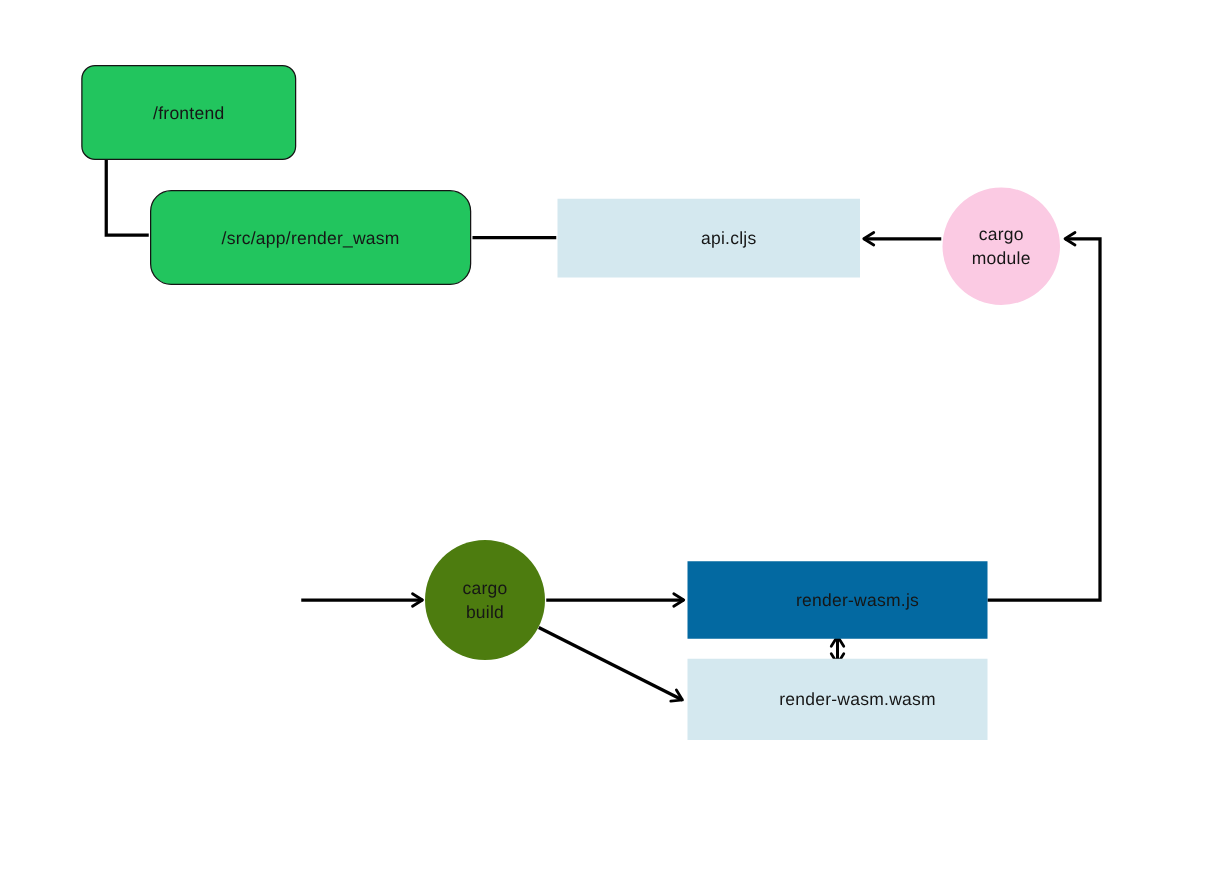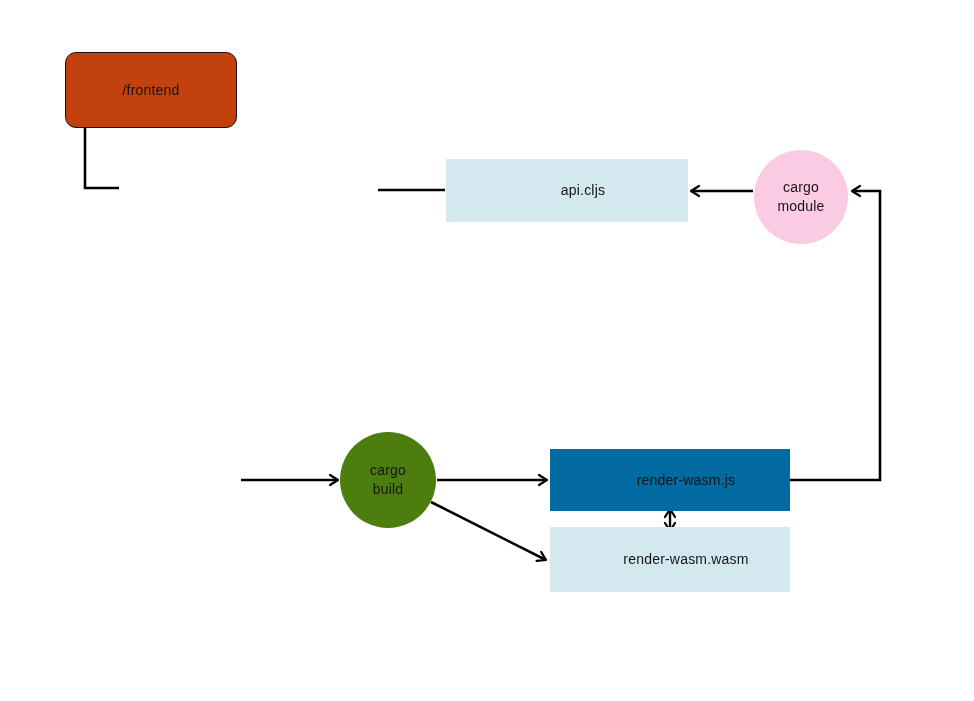--- a/index.html
+++ b/index.html
@@ -29,21 +29,21 @@
     align-items: center;
     justify-content: center;
     text-align: center;
     font-size: 14px;
     line-height: 1.35;
     letter-spacing: 0.2px;
     box-sizing: border-box;
   }
   .node span { white-space: pre-line; }
   .outline-box {
-    background: #c2410c;
+    background: #22c55e;
     border: 1.7px solid #141414;
   }
   .fill-box {
     border: none;
     padding-left: 32px;
   }
   .circle {
     border-radius: 50%;
   }
   
@@ -83,20 +83,23 @@
     <line x1="431" y1="502" x2="546" y2="560" stroke="#000000" stroke-width="2.6" marker-end="url(#arrow)"></line>
 
     <line x1="670" y1="520" x2="670" y2="509" stroke="#000000" stroke-width="2.4" marker-end="url(#arrow)"></line>
     <line x1="670" y1="520" x2="670" y2="531" stroke="#000000" stroke-width="2.4" marker-end="url(#arrow)"></line>
   </svg>
 
   <div class="node outline-box" id="node-frontend">
     <span>/frontend</span>
   </div>
 
+  <div class="node outline-box" id="node-src-app">
+    <span>/src/app/render_wasm</span>
+  </div>
 
   <div class="node fill-box" id="node-api-cljs" style="background:#d4e8ef;">
     <span>api.cljs</span>
   </div>
 
   <div class="node circle" id="node-load-module" style="background:#fbcae3;">
     <span>cargo
 module</span>
   </div>
 

